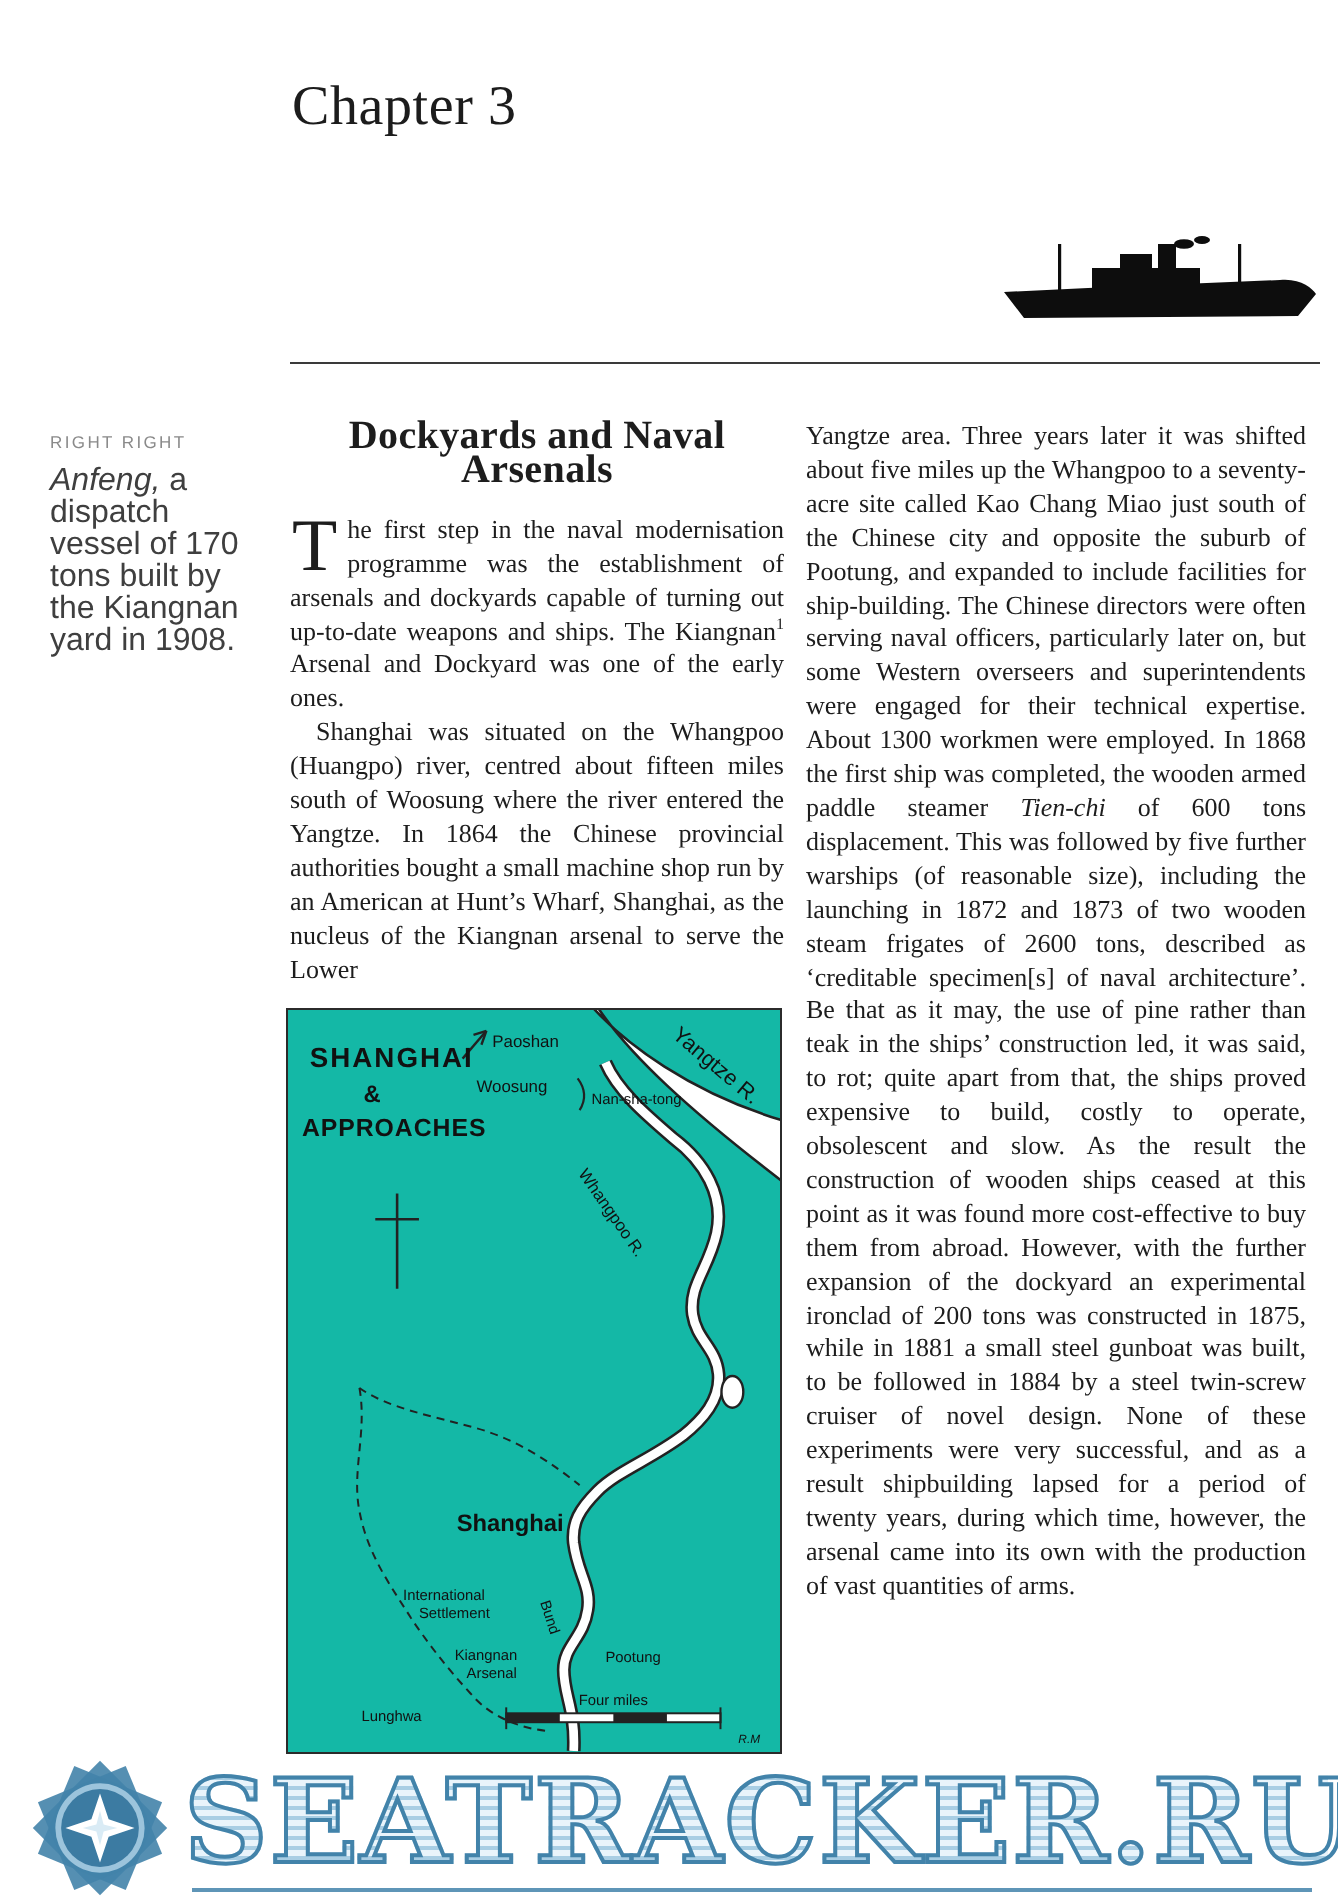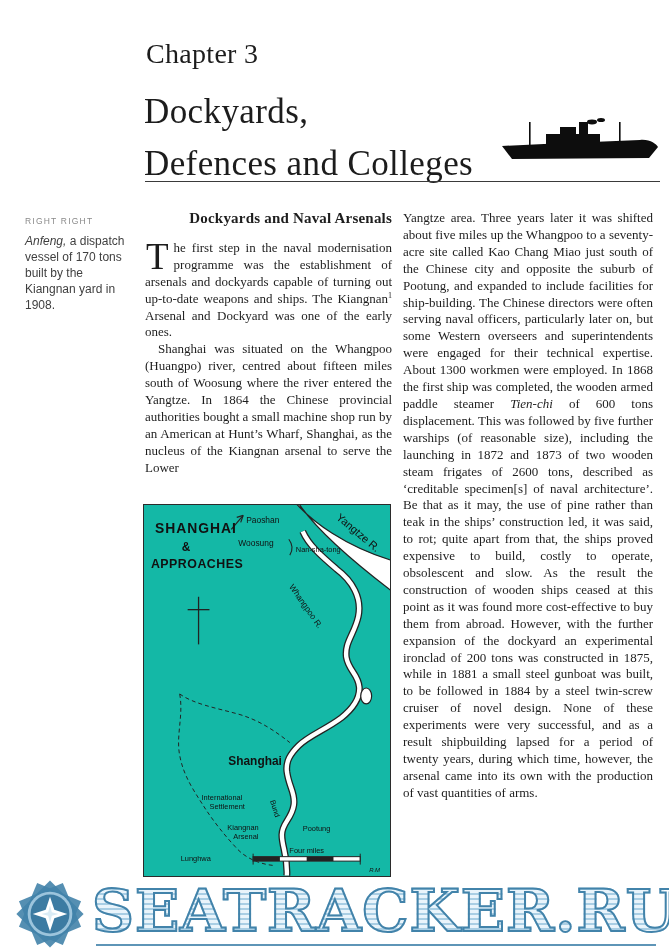--- a/index.html
+++ b/index.html
@@ -13,28 +13,28 @@
   
   .chapter { position:absolute; left:146px; top:38px; font-size:28px; letter-spacing:0.3px; }
   .title { position:absolute; left:144px; top:86px; font-size:35px; font-weight:normal; line-height:52px; letter-spacing:0.4px; }
   .title span { display:block; }
   .ship-art { position:absolute; left:500px; top:118px; width:160px; height:54px; }
   .title-rule { position:absolute; left:145px; top:181px; width:515px; height:0; border-top:1.4px solid #3a3a3a; }
 
   
   .margin-note { position:absolute; left:25px; top:216px; width:102px; font-family:"Liberation Sans", sans-serif; }
   .mn-label { font-size:8.5px; letter-spacing:1.2px; color:#8a8a8a; margin-bottom:7px; }
-  .mn-text { font-size:12px; line-height:16px; color:#3f3f3f; }
+  .mn-text { font-size:16px; line-height:16px; color:#3f3f3f; }
   .mn-text em { font-style:italic; }
 
   
   .col { position:absolute; top:210px; text-align:justify; font-size:13px; line-height:16.9px; color:#1d1d1d; }
   .col-left { left:145px; width:247px; }
   .col-right { left:403px; width:250px; }
-  .section-heading { font-size:15px; font-weight:bold; margin-bottom:13px; text-align:right; letter-spacing:0.2px; }
+  .section-heading { font-size:20px; font-weight:bold; margin-bottom:13px; text-align:center; letter-spacing:0.2px; }
   .dropcap { float:left; font-size:37px; line-height:29px; padding:2px 5px 0 1px; }
   p.indent { text-indent:13px; }
   sup.fn { font-size:8px; vertical-align:super; line-height:0; }
   .italic { font-style:italic; }
 
   
   .map-figure { position:absolute; left:143px; top:504px; width:248px; height:373px; border:1.3px solid #2b2b2b; background:#14b8a6; }
   .map-figure svg { display:block; width:100%; height:100%; }
   .map-title { font-family:"Liberation Sans", sans-serif; font-weight:bold; fill:#111; }
   .map-label { font-family:"Liberation Sans", sans-serif; fill:#111; }
@@ -51,24 +51,20 @@
   }
   .wm-underline { position:absolute; left:96px; top:66px; width:560px; height:2px; background:#4283aa; opacity:0.85; }
   .wm-logo { position:absolute; left:14px; top:0; width:72px; height:72px; }
 </style>
 </head>
 <body>
 
 <div class="page">
 
   <div class="chapter">Chapter 3</div>
-  <h1 class="title">
-    <span>Dockyards,</span>
-    <span>Defences and Colleges</span>
-  </h1>
 
   <svg class="ship-art" viewBox="0 0 160 54" aria-hidden="true">
     <g fill="#0d0d0d" stroke="none">
       <path d="M2,28 L44,26 L140,22 C150,21 156,26 158,29 L149,40 L12,41 Z"></path>
       <rect x="46" y="16" width="54" height="11"></rect>
       <rect x="60" y="9" width="16" height="8"></rect>
       <rect x="79" y="4" width="9" height="14"></rect>
       <rect x="29" y="4" width="1.6" height="23"></rect>
       <rect x="119" y="4" width="1.6" height="20"></rect>
       <ellipse cx="92" cy="4" rx="5" ry="2.4"></ellipse>

